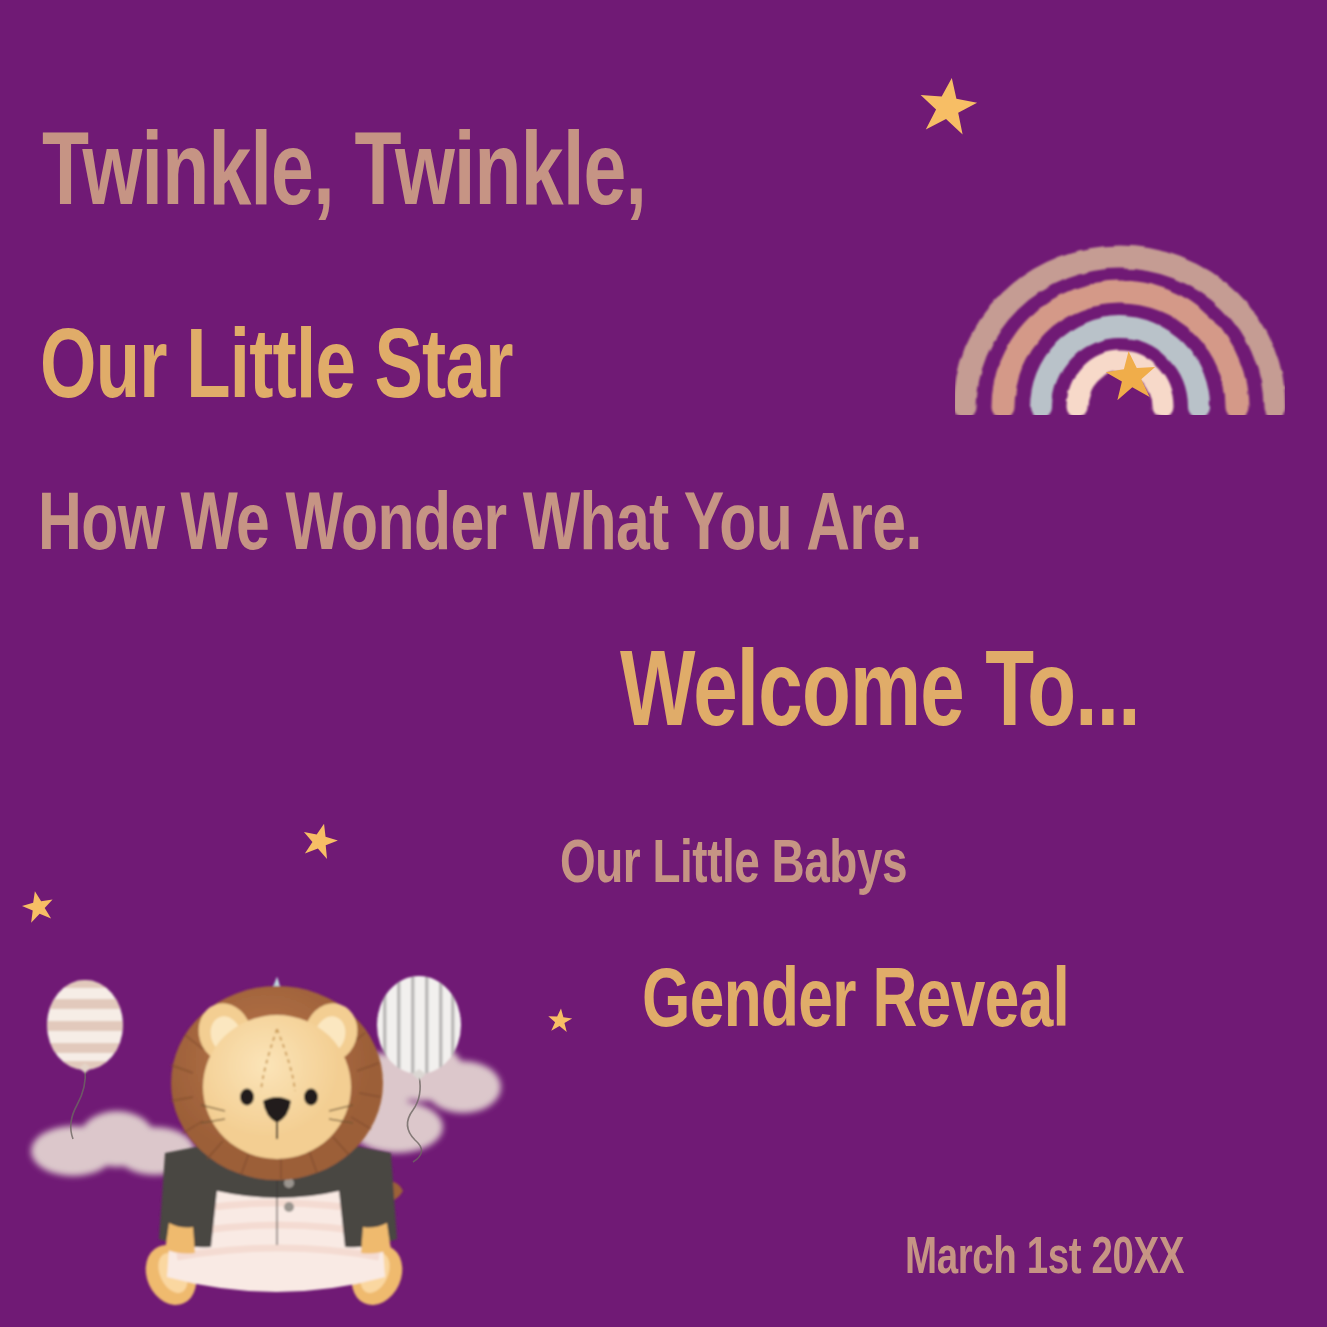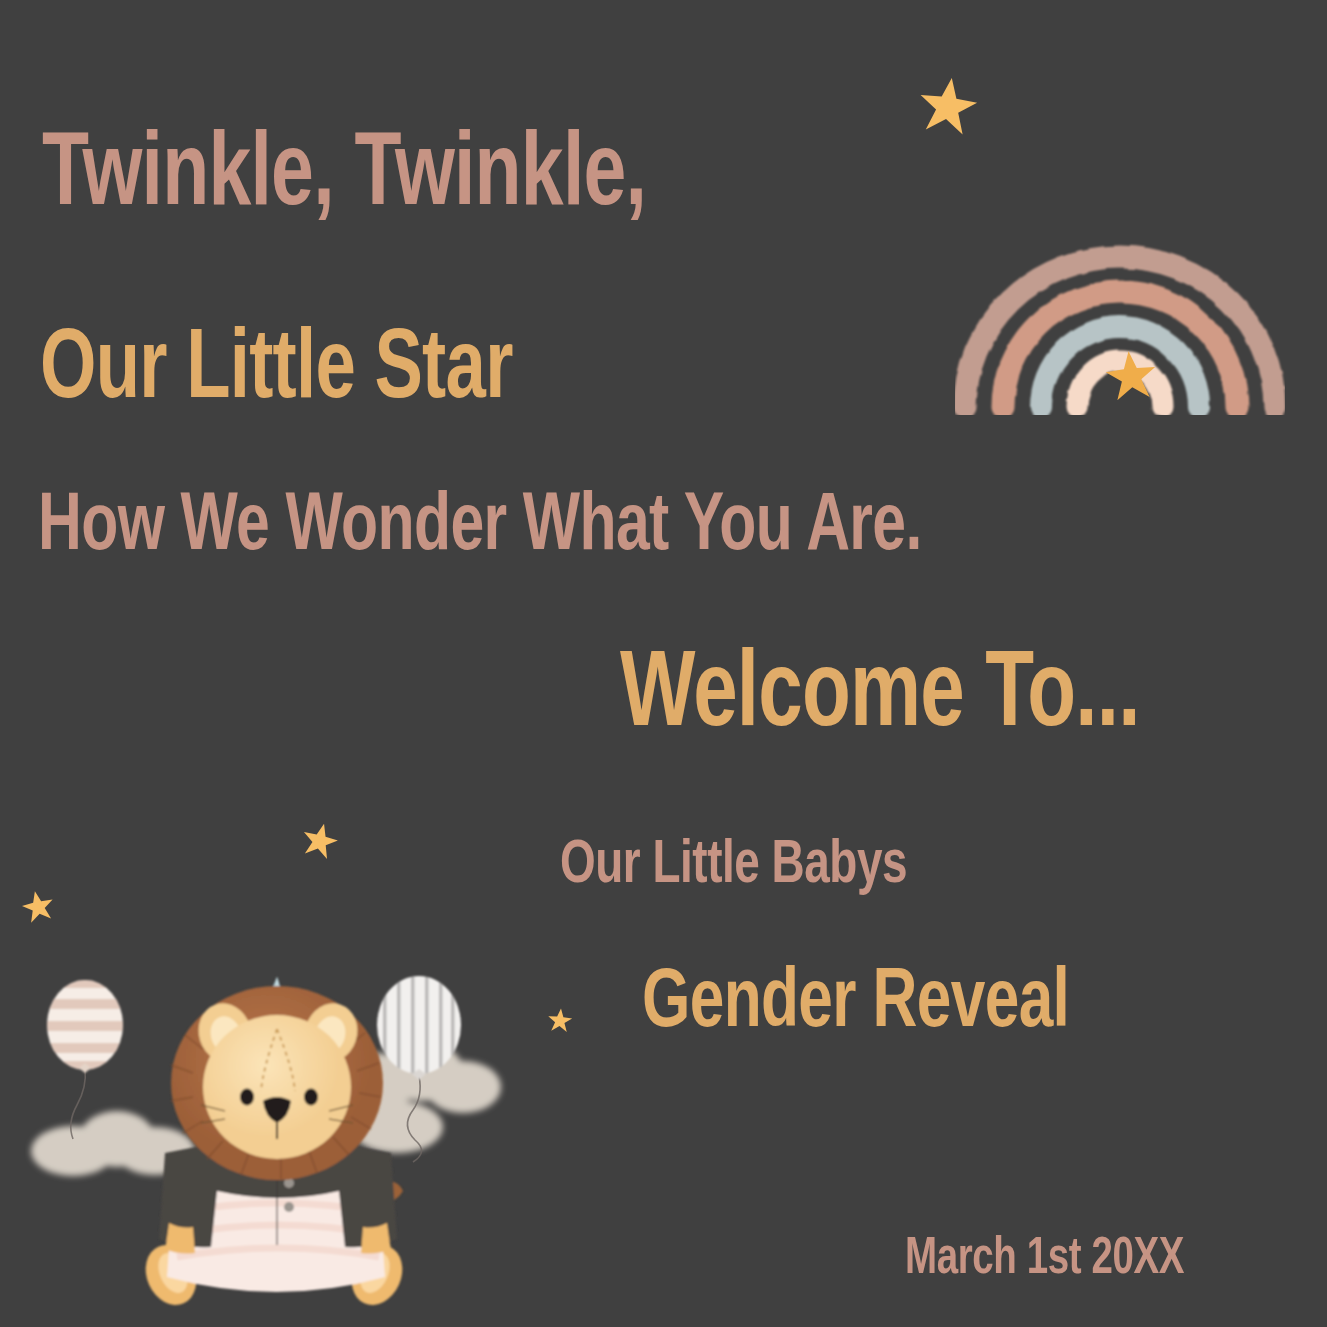--- a/index.html
+++ b/index.html
@@ -82,21 +82,21 @@
     position: absolute;
     left: 25px;
     top: 955px;
     width: 510px;
     height: 370px;
   }
 </style>
 </head>
 <body>
 
-<div id="canvas" style="background: #404040;">
+<div id="canvas" style="background: #701a75;">
 
   <div class="rainbow">
     <svg viewBox="0 0 330 260" width="330" height="260" xmlns="http://www.w3.org/2000/svg">
       <defs>
         <filter id="wc" x="-20%" y="-20%" width="140%" height="140%">
           <feTurbulence type="fractalNoise" baseFrequency="0.035" numOctaves="3" seed="7" result="n"></feTurbulence>
           <feDisplacementMap in="SourceGraphic" in2="n" scale="4" xChannelSelector="R" yChannelSelector="G"></feDisplacementMap>
           <feGaussianBlur stdDeviation="1.1"></feGaussianBlur>
         </filter>
       </defs>

